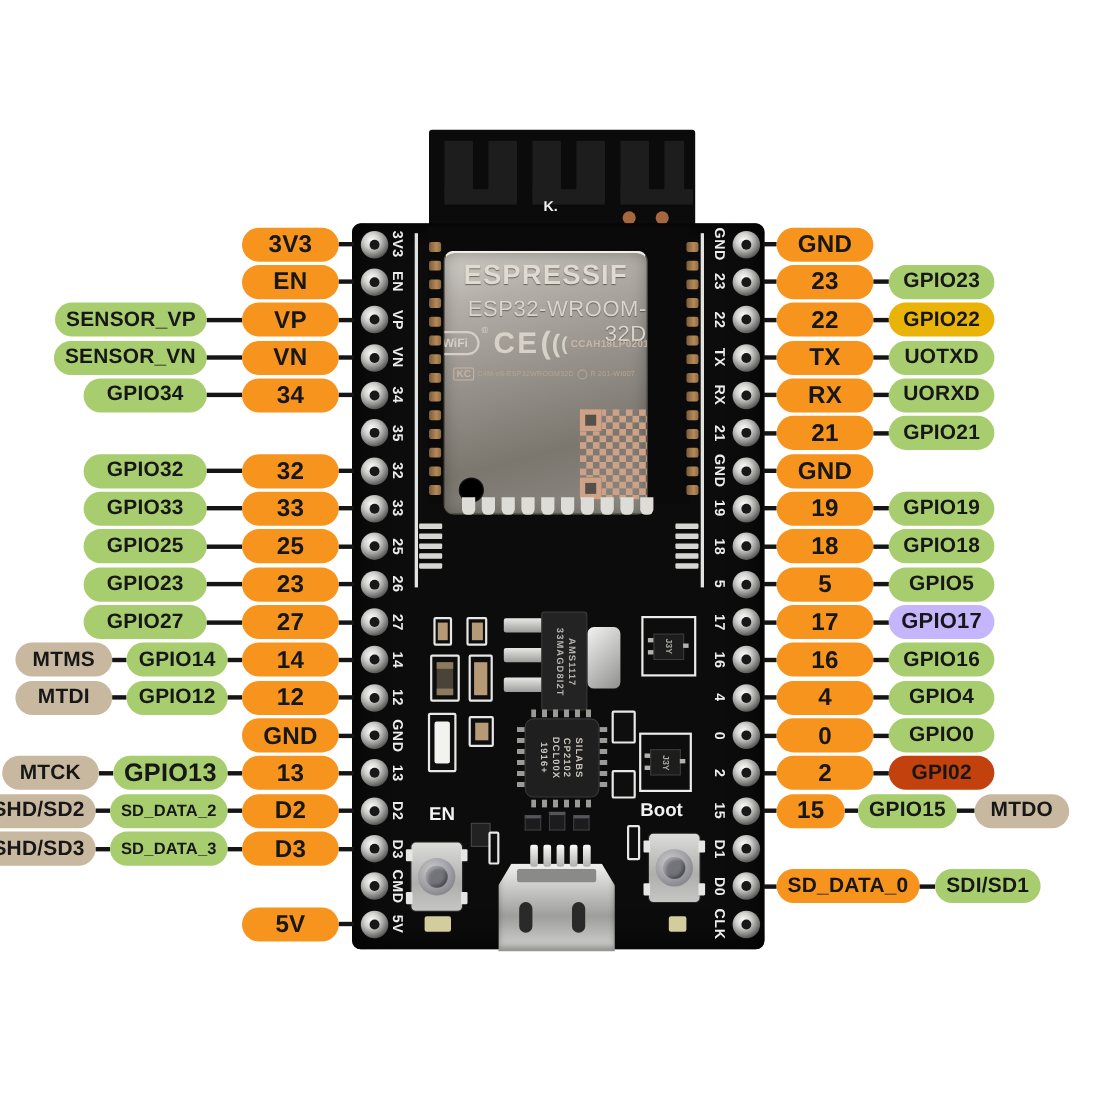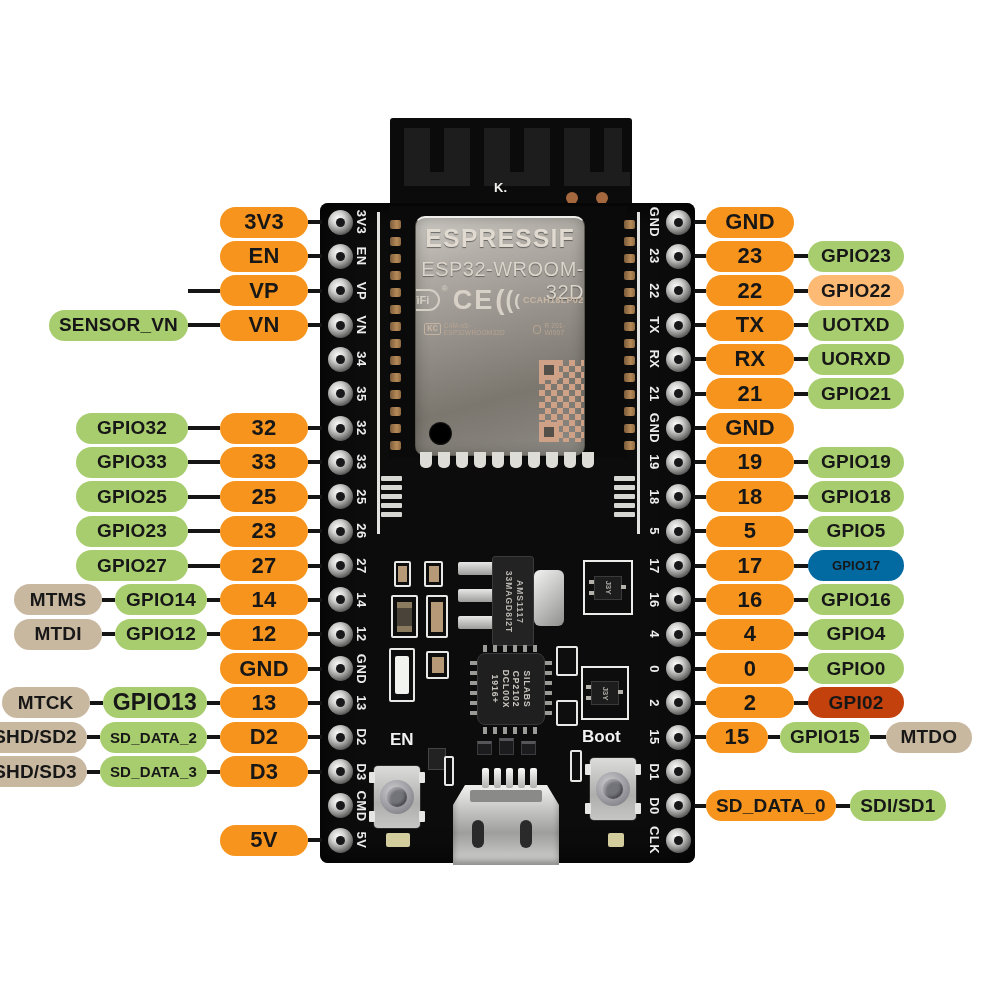--- a/index.html
+++ b/index.html
@@ -28,38 +28,38 @@
   .hole i{display:block;width:9px;height:9px;border-radius:50%;background:#18181a;}
   .silk{position:absolute;width:40px;height:20px;display:flex;align-items:center;justify-content:center;
         transform:rotate(90deg);color:#ededed;font-weight:bold;font-size:13px;letter-spacing:.5px;}
   .guide{position:absolute;width:2.5px;background:#e2e2e0;top:9px;height:322px;}
   #substrate{position:absolute;left:69px;top:3px;width:238px;height:252px;background:#0a0a0a;border-radius:2px;}
   .mcast{position:absolute;width:11px;height:9px;border-radius:2px;
          background:linear-gradient(90deg,#7a5a3a,#b58a58 60%,#8f6a42);}
   .bcast{position:absolute;width:12px;height:16px;top:249px;background:#dedcd6;border-radius:0 0 5px 5px;}
   .gstripe{position:absolute;width:21px;height:5px;background:#d6d6d2;border-radius:1px;}
   
-  #shield{position:absolute;left:83px;top:13px;width:170px;height:240px;border-radius:10px;
+  #shield{position:absolute;left:83px;top:25px;width:186px;height:240px;border-radius:10px;
           background:linear-gradient(165deg,#cfccc6 0%,#b3afa8 18%,#96928b 45%,#7b776f 72%,#8d8a84 100%);
           border:1px solid #5a5750;border-top:2px solid #efeeea;box-sizing:border-box;
-          box-shadow:inset 0 0 14px rgba(0,0,0,.3);overflow:hidden;margin-left:12px;}
+          box-shadow:inset 0 0 14px rgba(0,0,0,.3);overflow:hidden;}
   #brand{position:absolute;left:0;top:6px;width:100%;text-align:center;font-size:25px;font-weight:bold;
          color:#e0dad1;letter-spacing:1px;text-shadow:0 1px 1px rgba(0,0,0,.45);}
   #model{position:absolute;left:0;top:40px;width:100%;text-align:right;font-size:20px;font-weight:normal;
          color:#dcd5cb;letter-spacing:.5px;text-shadow:0 1px 1px rgba(0,0,0,.4);}
   #certrow{position:absolute;left:0;top:64px;width:100%;height:36px;display:flex;align-items:center;
            justify-content:center;gap:5px;color:#d8d1c7;}
   #wifibox{flex:none;width:44px;height:22px;border:2px solid #d5cec4;border-radius:12px;display:flex;
            align-items:center;justify-content:center;font-size:11px;font-weight:bold;color:#d5cec4;box-sizing:border-box;}
   #regmark{font-size:8px;align-self:flex-start;margin:2px 0 0 -3px;}
   #cemark{font-size:27px;font-weight:bold;letter-spacing:2px;}
   .arc{font-weight:bold;margin-left:-4px;line-height:1;}
   #certcode{font-size:9px;font-weight:bold;color:#c8b6a4;margin-left:-2px;letter-spacing:.3px;}
   #kcrow{position:absolute;left:8px;top:104px;display:flex;align-items:center;gap:3px;color:#b7a391;}
-  #kcbox{border:1.5px solid #c4b3a1;border-radius:2px;padding:0 2px;font-size:9px;font-weight:bold;color:#c4b3a1;font-family:Liberation Mono, monospace;}
+  #kcbox{border:1.5px solid #c4b3a1;border-radius:2px;padding:0 2px;font-size:9px;font-weight:bold;color:#c4b3a1;}
   .tinytxt{font-size:6.5px;letter-spacing:.2px;}
   #kccirc{width:9px;height:9px;border:1.5px solid #b7a391;border-radius:50%;box-sizing:border-box;}
   #fcc{position:absolute;left:9px;top:126px;font-size:8.5px;font-weight:bold;color:#c0ab97;
        line-height:11.5px;letter-spacing:.2px;}
   #qr{position:absolute;left:123px;top:142px;width:85px;height:82px;
       background:repeating-conic-gradient(#cfa288 0% 25%, transparent 0% 50%);background-size:12px 12px;
       border-radius:2px;}
   .finder{position:absolute;width:20px;height:20px;border:5px solid #cfa288;background:#55504a;box-sizing:border-box;}
   #punch{position:absolute;left:13px;top:204px;width:23px;height:23px;border-radius:50%;
          background:radial-gradient(circle,#000 60%,#2e2c29 75%,#6b6660 100%);}
@@ -461,30 +461,37 @@
 
 <div class="prow left" style="top: 206.5px;">
       <div class="pill" style="background: rgb(247, 148, 29); font-size: 22px; min-width: 88px;">3V3</div>
       <div class="link" style="width: 14px; background: rgb(21, 21, 21);"></div>
     </div>
     <div class="prow left" style="top: 240.85px;">
       <div class="pill" style="background: rgb(247, 148, 29); font-size: 22px; min-width: 88px;">EN</div>
       <div class="link" style="width: 14px; background: rgb(21, 21, 21);"></div>
     </div>
     <div class="prow left" style="top: 275.2px;">
+      <div class="pill" style="background: rgb(168, 205, 110); font-size: 19px; min-width: 112px;">SENSOR_VP</div>
       <div class="link" style="width: 32px; background: rgb(21, 21, 21);"></div>
       <div class="pill" style="background: rgb(247, 148, 29); font-size: 22px; min-width: 88px;">VP</div>
       <div class="link" style="width: 14px; background: rgb(21, 21, 21);"></div>
     </div>
     <div class="prow left" style="top: 309.55px;">
       <div class="pill" style="background: rgb(168, 205, 110); font-size: 19px; min-width: 112px;">SENSOR_VN</div>
       <div class="link" style="width: 32px; background: rgb(21, 21, 21);"></div>
       <div class="pill" style="background: rgb(247, 148, 29); font-size: 22px; min-width: 88px;">VN</div>
       <div class="link" style="width: 14px; background: rgb(21, 21, 21);"></div>
     </div>
+    <div class="prow left" style="top: 343.9px;">
+      <div class="pill" style="background: rgb(168, 205, 110); font-size: 19px; min-width: 112px;">GPIO34</div>
+      <div class="link" style="width: 32px; background: rgb(21, 21, 21);"></div>
+      <div class="pill" style="background: rgb(247, 148, 29); font-size: 22px; min-width: 88px;">34</div>
+      <div class="link" style="width: 14px; background: rgb(21, 21, 21);"></div>
+    </div>
     <div class="prow left" style="top: 412.6px;">
       <div class="pill" style="background: rgb(168, 205, 110); font-size: 19px; min-width: 112px;">GPIO32</div>
       <div class="link" style="width: 32px; background: rgb(21, 21, 21);"></div>
       <div class="pill" style="background: rgb(247, 148, 29); font-size: 22px; min-width: 88px;">32</div>
       <div class="link" style="width: 14px; background: rgb(21, 21, 21);"></div>
     </div>
     <div class="prow left" style="top: 446.95px;">
       <div class="pill" style="background: rgb(168, 205, 110); font-size: 19px; min-width: 112px;">GPIO33</div>
       <div class="link" style="width: 32px; background: rgb(21, 21, 21);"></div>
       <div class="pill" style="background: rgb(247, 148, 29); font-size: 22px; min-width: 88px;">33</div>
@@ -563,21 +570,21 @@
     <div class="prow right" style="top: 240.85px;">
       <div class="link" style="width: 12px; background: rgb(21, 21, 21);"></div>
       <div class="pill" style="background: rgb(247, 148, 29); font-size: 22px; min-width: 88px;">23</div>
       <div class="link" style="width: 14px; background: rgb(21, 21, 21);"></div>
       <div class="pill" style="background: rgb(168, 205, 110); font-size: 19px; min-width: 96px;">GPIO23</div>
     </div>
     <div class="prow right" style="top: 275.2px;">
       <div class="link" style="width: 12px; background: rgb(21, 21, 21);"></div>
       <div class="pill" style="background: rgb(247, 148, 29); font-size: 22px; min-width: 88px;">22</div>
       <div class="link" style="width: 14px; background: rgb(21, 21, 21);"></div>
-      <div class="pill" style="background: #fdba74; font-size: 19px; min-width: 96px;">GPIO22</div>
+      <div class="pill" style="background: #eab308; font-size: 19px; min-width: 96px;">GPIO22</div>
     </div>
     <div class="prow right" style="top: 309.55px;">
       <div class="link" style="width: 12px; background: rgb(21, 21, 21);"></div>
       <div class="pill" style="background: rgb(247, 148, 29); font-size: 22px; min-width: 88px;">TX</div>
       <div class="link" style="width: 14px; background: rgb(21, 21, 21);"></div>
       <div class="pill" style="background: rgb(168, 205, 110); font-size: 19px; min-width: 96px;">UOTXD</div>
     </div>
     <div class="prow right" style="top: 343.9px;">
       <div class="link" style="width: 12px; background: rgb(21, 21, 21);"></div>
       <div class="pill" style="background: rgb(247, 148, 29); font-size: 22px; min-width: 88px;">RX</div>
@@ -609,21 +616,21 @@
     <div class="prow right" style="top: 515.65px;">
       <div class="link" style="width: 12px; background: rgb(21, 21, 21);"></div>
       <div class="pill" style="background: rgb(247, 148, 29); font-size: 22px; min-width: 88px;">5</div>
       <div class="link" style="width: 14px; background: rgb(21, 21, 21);"></div>
       <div class="pill" style="background: rgb(168, 205, 110); font-size: 19px; min-width: 96px;">GPIO5</div>
     </div>
     <div class="prow right" style="top: 550px;">
       <div class="link" style="width: 12px; background: rgb(21, 21, 21);"></div>
       <div class="pill" style="background: rgb(247, 148, 29); font-size: 22px; min-width: 88px;">17</div>
       <div class="link" style="width: 14px; background: rgb(21, 21, 21);"></div>
-      <div class="pill" style="background: #0369a1; font-size: 13px; min-width: 96px;">GPIO17</div>
+      <div class="pill" style="background: #c4b5fd; font-size: 20px; min-width: 96px;">GPIO17</div>
     </div>
     <div class="prow right" style="top: 584.35px;">
       <div class="link" style="width: 12px; background: rgb(21, 21, 21);"></div>
       <div class="pill" style="background: rgb(247, 148, 29); font-size: 22px; min-width: 88px;">16</div>
       <div class="link" style="width: 14px; background: rgb(21, 21, 21);"></div>
       <div class="pill" style="background: rgb(168, 205, 110); font-size: 19px; min-width: 96px;">GPIO16</div>
     </div>
     <div class="prow right" style="top: 618.7px;">
       <div class="link" style="width: 12px; background: rgb(21, 21, 21);"></div>
       <div class="pill" style="background: rgb(247, 148, 29); font-size: 22px; min-width: 88px;">4</div>

